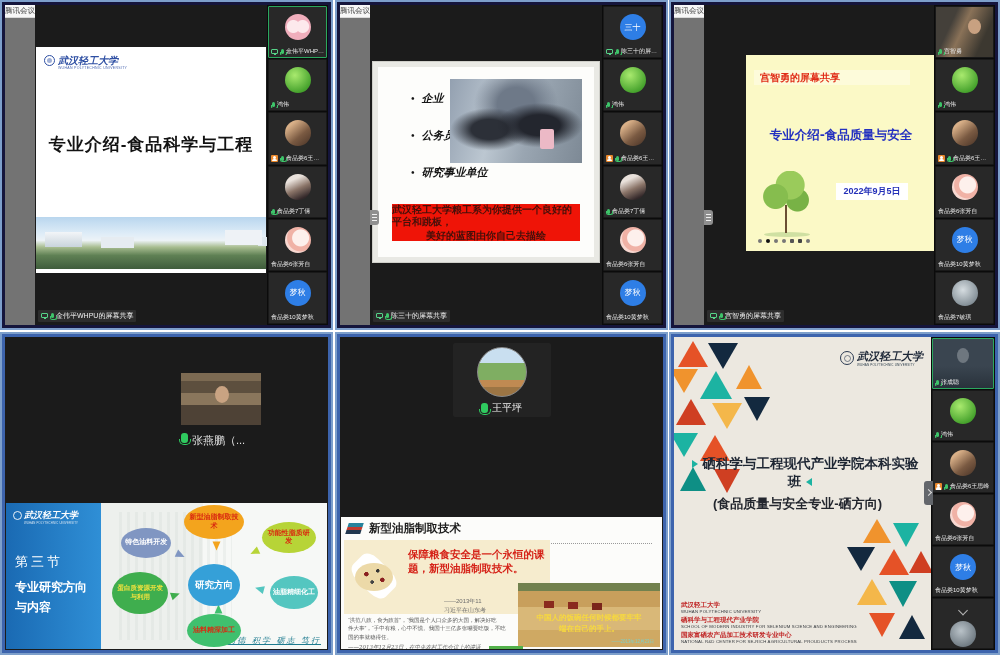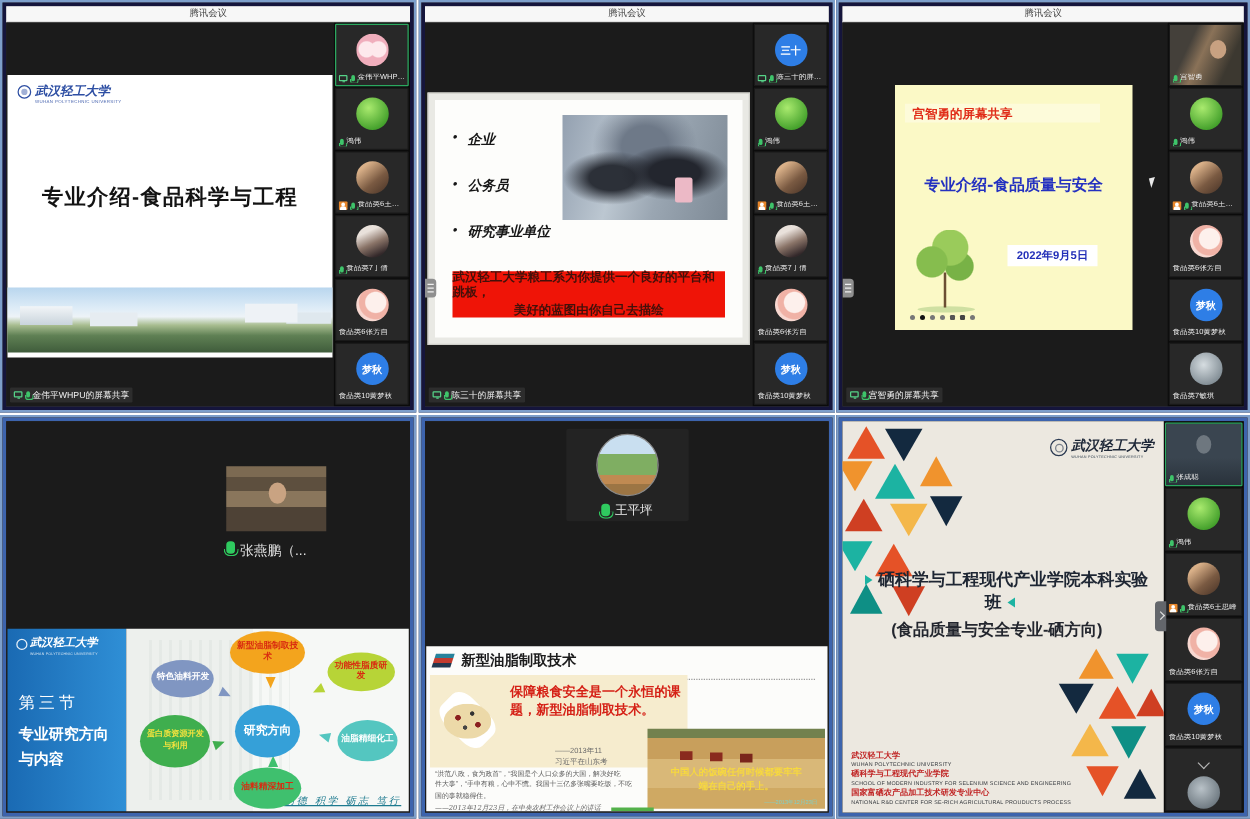--- a/index.html
+++ b/index.html
@@ -5,36 +5,36 @@
 *{margin:0;padding:0;box-sizing:border-box}
 body{font-family:"Liberation Sans",sans-serif;background:#e8eef6}
 .stage{position:relative;width:1000px;height:655px;background:#fff;overflow:hidden}
 .panel{position:absolute;border:2px solid #7d9fcb;background:#10102e;overflow:hidden}
 .p0{left:0;top:0;width:333px;height:330px}
 .panel.pA{left:335px;top:0;width:333px;height:330px}
 .panel.pB{left:669px;top:0;width:331px;height:330px}
 .panel.pC{left:0;top:332px;width:333px;height:323px}
 .panel.pD{left:335px;top:332px;width:333px;height:323px}
 .panel.pE{left:669px;top:332px;width:331px;height:323px}
-.inner{position:absolute;inset:0;border:3px solid #15153c;display:flex;flex-direction:column;background:#737373}
+.inner{position:absolute;inset:0;border:3px solid #15153c;display:flex;flex-direction:row;background:#737373}
 .row2 .inner{border-color:#3d64ad}
 .titlebar{height:13px;background:#f7f7f7;border-bottom:1px solid #d9d9d9;display:flex;align-items:center;justify-content:center;font-size:7.5px;color:#444;flex:none}
 .main{flex:1;display:flex;min-height:0;position:relative;background:#1d1d1d}
 .content{flex:1;position:relative;background:#1b1b1b;min-width:0;overflow:hidden}
 .sidebar{width:61px;flex:none;background:#0b0b0b;padding:1px;display:flex;flex-direction:column;gap:1px}
 .wide .sidebar{width:64px}
 .tile{position:relative;flex:1;background:#282828;border:1px solid #191919;border-radius:1px;overflow:hidden;min-height:0}
 .tile.active{border-color:#2ba85f}
 .av{position:absolute;left:50%;top:7px;transform:translateX(-50%);width:26px;height:26px;border-radius:50%}
 .av-couple{background:radial-gradient(circle at 32% 48%,#fde9ec 0 6px,transparent 7px),radial-gradient(circle at 68% 48%,#fde9ec 0 6px,transparent 7px),#f0aebc}
 .av-plant{background:radial-gradient(circle at 38% 32%,#a9ea6e,#43a02b 75%)}
 .av-wang{background:linear-gradient(140deg,#d9b088 20%,#7a5a42 60%,#473226 100%)}
 .av-ding{background:linear-gradient(155deg,#e9e1db 25%,#8a7468 55%,#33282a 85%)}
 .av-zhangf{background:radial-gradient(circle at 60% 42%,#fdf0ec 0 8px,#f0b2a6 9px 13px,#f8d8d1 14px)}
-.av-blue{background:#2e7ee6;color:#fff;font-size:8px;font-weight:bold;display:flex;align-items:center;justify-content:center;letter-spacing:0}
+.av-blue{background:#2e7ee6;color:#fff;font-size:8px;font-weight:normal;display:flex;align-items:center;justify-content:center;letter-spacing:0}
 .av-moon{background:radial-gradient(circle at 42% 38%,#d6dde1,#79858d 82%)}
 .vid{position:absolute;inset:0}
 .vid-gong{background:linear-gradient(115deg,#44403a 0 28%,#8a7258 46%,#3c3830 78%)}
 .vid-gong::after{content:"";position:absolute;left:56%;top:24%;width:13px;height:15px;border-radius:50%;background:#c8a181}
 .vid-cheng{background:linear-gradient(180deg,#3a4550 0 55%,#29323b 100%)}
 .vid-cheng::after{content:"";position:absolute;left:40%;top:18%;width:12px;height:15px;border-radius:50%;background:#6e777f}
 .plabel{position:absolute;left:2px;bottom:2px;right:1px;display:flex;align-items:center;font-size:6px;color:#ebebeb;white-space:nowrap;overflow:hidden;line-height:1.15;z-index:3}
 .plabel .nm{overflow:hidden;text-overflow:ellipsis}
 .mic{flex:none;display:inline-block;width:3px;height:5px;background:#3ec46a;border-radius:1.5px;margin:0 2px 0 1px;position:relative}
 .mic::after{content:"";position:absolute;left:-1.5px;bottom:-1.5px;width:5px;height:3px;border:1px solid #3ec46a;border-top:0;border-radius:0 0 2.5px 2.5px}
@@ -52,21 +52,21 @@
 .seal{width:11px;height:11px;border:1.5px solid #2e4fa3;border-radius:50%;position:relative;flex:none}
 .seal::after{content:"";position:absolute;inset:2px;border-radius:50%;background:#2e4fa3;opacity:.45}
 .logo-cn{font-family:"DejaVu Serif",serif;font-style:italic;font-weight:bold;color:#2e4fa3;font-size:10px;line-height:1.1}
 .logo-en{font-size:3.5px;color:#4a66b0;letter-spacing:.3px}
 .slide1-title{position:absolute;left:0;right:0;top:86px;text-align:center;font-size:17px;font-weight:bold;color:#131313;letter-spacing:1px}
 .campus{position:absolute;left:0;right:0;bottom:4px;height:52px;background:linear-gradient(180deg,#b9d6ee 0%,#dcebf7 30%,#edf3f7 45%,#a8bd90 58%,#5f8054 74%,#3f5c3b 100%)}
 .campus::before{content:"";position:absolute;left:4%;top:28%;width:16%;height:30%;background:linear-gradient(#f2f5f8,#c9d4dc);box-shadow:54px 3px 0 -2px #e6ecf1,180px -2px 0 0 #eef2f6,210px 2px 0 -3px #dfe8ee}
 
 .slide2{position:absolute;left:2px;right:2px;top:56px;height:202px;background:#e9e9e4;border:1px solid #cfcfc9}
 .slide2-in{position:absolute;inset:5px;background:#fdfdfb}
-.bullets{position:absolute;left:13px;top:24px;font-family:Liberation Mono, monospace;font-style:italic;font-weight:bold;font-size:11px;color:#161616}
+.bullets{position:absolute;left:33px;top:24px;font-family:Liberation Serif, serif;font-style:italic;font-weight:bold;font-size:11px;color:#161616}
 .bullets .bl{margin-bottom:22px;display:flex;align-items:center}
 .bullets .bl::before{content:"\2022";margin-right:7px;font-size:10px}
 .photo2{position:absolute;right:12px;top:12px;width:132px;height:84px;background:radial-gradient(ellipse at 68% 55%,#23262e 0 16%,transparent 34%),radial-gradient(ellipse at 30% 60%,#2c3038 0 14%,transparent 30%),radial-gradient(ellipse at 50% 30%,#6e7988 0 20%,transparent 45%),linear-gradient(105deg,#93a0b0 0%,#bcc7d1 35%,#9aa6b2 60%,#7d8995 100%)}
 .photo2::after{content:"";position:absolute;right:28px;bottom:14px;width:14px;height:20px;background:#ecb9c6;border-radius:2px}
 .banner{position:absolute;left:14px;right:14px;bottom:16px;height:37px;background:#ef1407;display:flex;flex-direction:column;align-items:center;justify-content:center;gap:2px}
 .banner span{font-size:10px;font-weight:bold;color:#43100a;line-height:1.2}
 
 .slide3{position:absolute;left:42px;top:50px;width:190px;height:196px;background:#fbf9c6}
 .s3-head{position:absolute;left:8px;right:26px;top:15px;height:15px;background:#fdfbda;display:flex;align-items:center;padding-left:6px;font-weight:bold;color:#e02c18;font-size:10px}
 .s3-title{position:absolute;left:0;right:0;top:72px;text-align:center;color:#2431c0;font-weight:bold;font-size:12.5px;font-family:"DejaVu Serif",serif}

